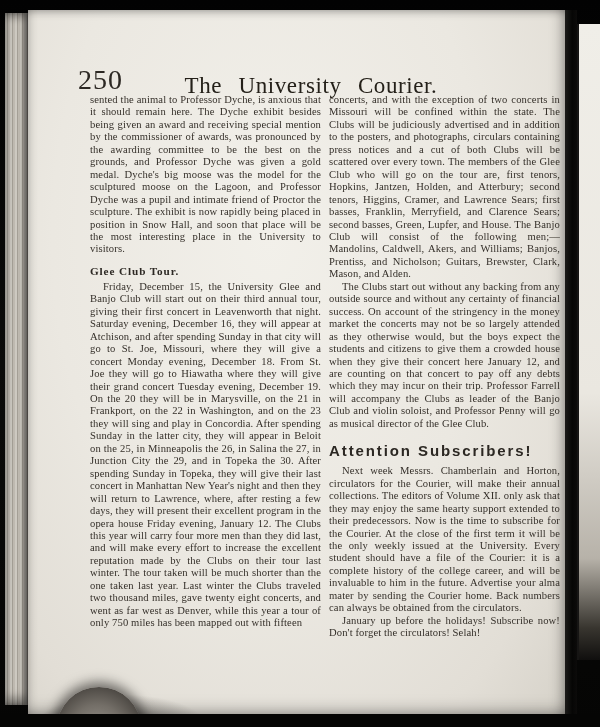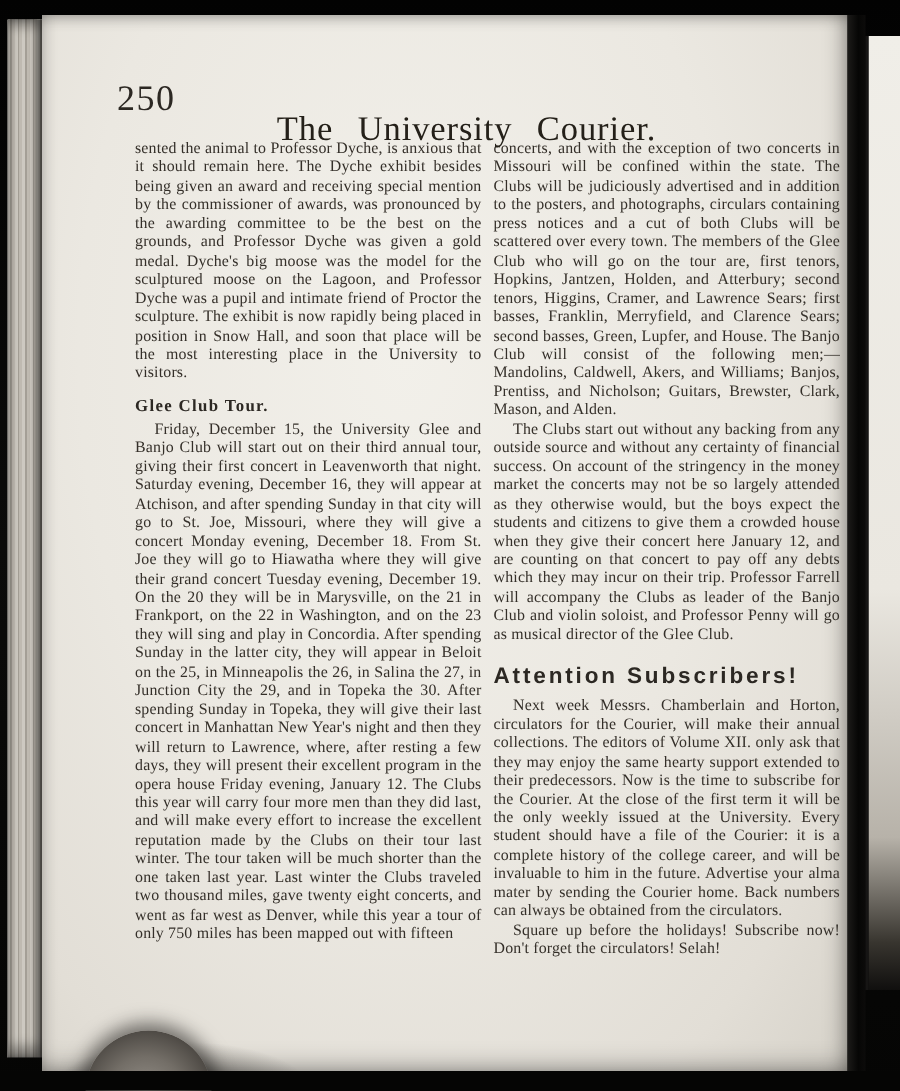--- a/index.html
+++ b/index.html
@@ -79,22 +79,22 @@
   
   .content {
     position: absolute;
     left: 62px; top: 10px;
     width: 498px;
     color: #332e29;
   }
   .header-row { position: relative; height: 84px; }
   .page-number {
     position: absolute;
-    left: 16px; top: 43px;
-    font-size: 24px;
+    left: 16px; top: 54px;
+    font-size: 28px;
     letter-spacing: 1px;
     color: #2c2823;
   }
   .page-title {
     position: absolute;
     left: 0; right: 0; top: 63px;
     text-align: center;
     font-size: 23px;
     word-spacing: 10px;
     letter-spacing: 0.6px;
@@ -155,21 +155,21 @@
         <p>sented the animal to Professor Dyche, is anxious that it should remain here. The Dyche exhibit besides being given an award and receiving special mention by the commissioner of awards, was pronounced by the awarding committee to be the best on the grounds, and Professor Dyche was given a gold medal. Dyche's big moose was the model for the sculptured moose on the Lagoon, and Professor Dyche was a pupil and intimate friend of Proctor the sculpture. The exhibit is now rapidly being placed in position in Snow Hall, and soon that place will be the most interesting place in the University to visitors.</p>
         <h3 class="heading-serif">Glee Club Tour.</h3>
         <p class="indent">Friday, December 15, the University Glee and Banjo Club will start out on their third annual tour, giving their first concert in Leavenworth that night. Saturday evening, December 16, they will appear at Atchison, and after spending Sunday in that city will go to St. Joe, Missouri, where they will give a concert Monday evening, December 18. From St. Joe they will go to Hiawatha where they will give their grand concert Tuesday evening, December 19. On the 20 they will be in Marysville, on the 21 in Frankport, on the 22 in Washington, and on the 23 they will sing and play in Concordia. After spending Sunday in the latter city, they will appear in Beloit on the 25, in Minneapolis the 26, in Salina the 27, in Junction City the 29, and in Topeka the 30. After spending Sunday in Topeka, they will give their last concert in Manhattan New Year's night and then they will return to Lawrence, where, after resting a few days, they will present their excellent program in the opera house Friday evening, January 12. The Clubs this year will carry four more men than they did last, and will make every effort to increase the excellent reputation made by the Clubs on their tour last winter. The tour taken will be much shorter than the one taken last year. Last winter the Clubs traveled two thousand miles, gave twenty eight concerts, and went as far west as Denver, while this year a tour of only 750 miles has been mapped out with fifteen</p>
       </div>
 
       <div class="col">
         <p>concerts, and with the exception of two concerts in Missouri will be confined within the state. The Clubs will be judiciously advertised and in addition to the posters, and photographs, circulars containing press notices and a cut of both Clubs will be scattered over every town. The members of the Glee Club who will go on the tour are, first tenors, Hopkins, Jantzen, Holden, and Atterbury; second tenors, Higgins, Cramer, and Lawrence Sears; first basses, Franklin, Merryfield, and Clarence Sears; second basses, Green, Lupfer, and House. The Banjo Club will consist of the following men;— Mandolins, Caldwell, Akers, and Williams; Banjos, Prentiss, and Nicholson; Guitars, Brewster, Clark, Mason, and Alden.</p>
         <p class="indent">The Clubs start out without any backing from any outside source and without any certainty of financial success. On account of the stringency in the money market the concerts may not be so largely attended as they otherwise would, but the boys expect the students and citizens to give them a crowded house when they give their concert here January 12, and are counting on that concert to pay off any debts which they may incur on their trip. Professor Farrell will accompany the Clubs as leader of the Banjo Club and violin soloist, and Professor Penny will go as musical director of the Glee Club.</p>
         <h3 class="heading-sans">Attention Subscribers!</h3>
         <p class="indent">Next week Messrs. Chamberlain and Horton, circulators for the Courier, will make their annual collections. The editors of Volume XII. only ask that they may enjoy the same hearty support extended to their predecessors. Now is the time to subscribe for the Courier. At the close of the first term it will be the only weekly issued at the University. Every student should have a file of the Courier: it is a complete history of the college career, and will be invaluable to him in the future. Advertise your alma mater by sending the Courier home. Back numbers can always be obtained from the circulators.</p>
-        <p class="indent">Square up before the holidays! Subscribe now! Don't forget the circulators! Selah!</p>
+        <p class="indent">January up before the holidays! Subscribe now! Don't forget the circulators! Selah!</p>
       </div>
 
     </div>
   </div>
 
   <div class="thumb-shadow"></div>
   <div class="thumb"></div>
   <div class="bottom-band"></div>
 
 </div>

